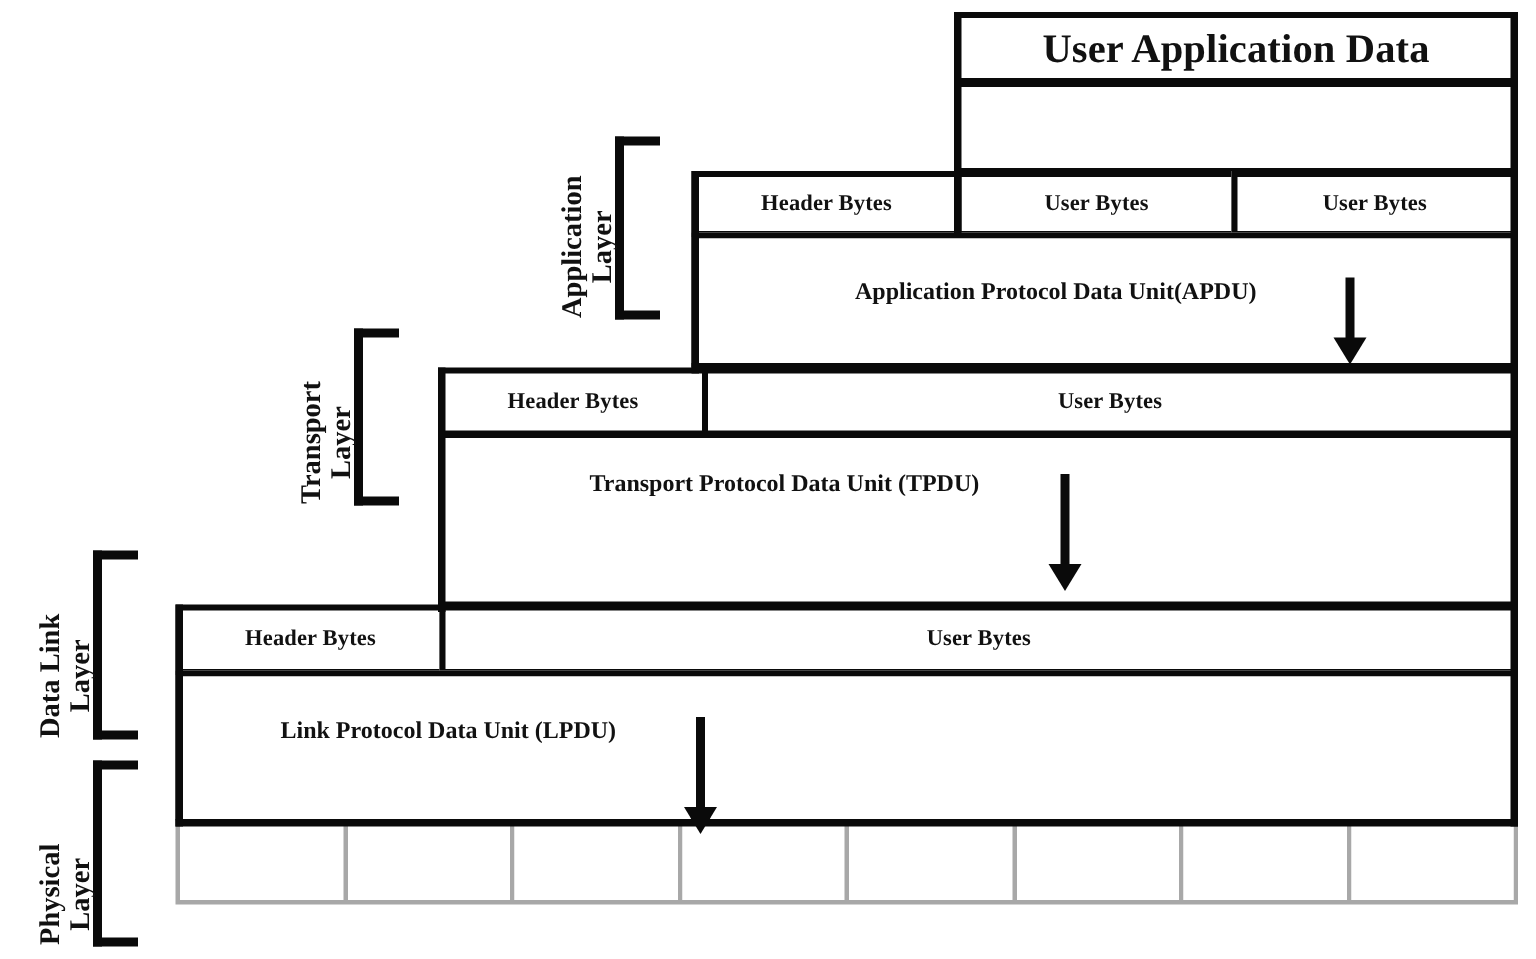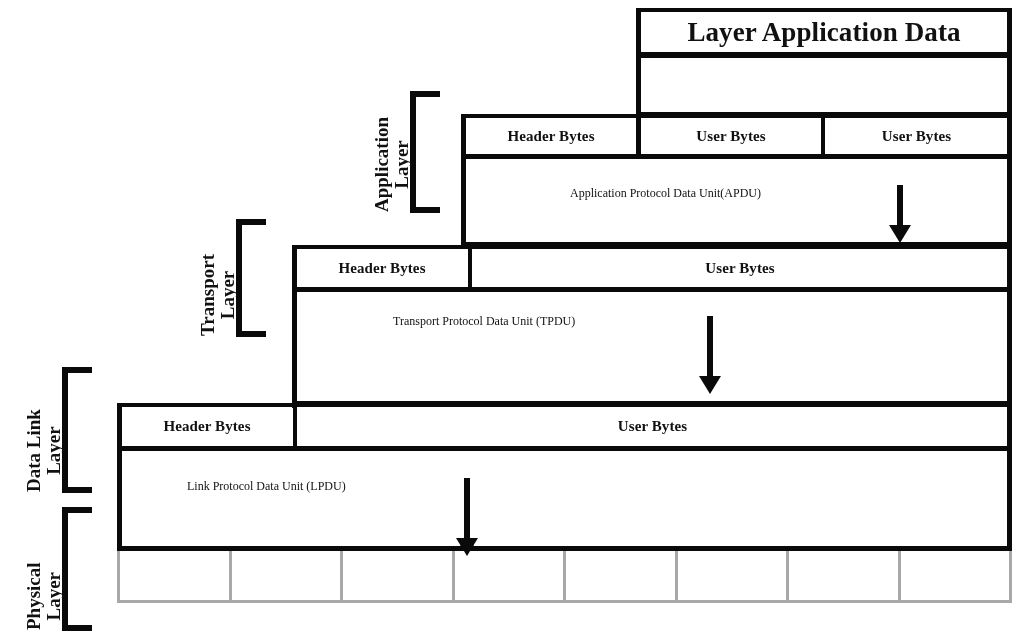--- a/index.html
+++ b/index.html
@@ -46,22 +46,22 @@
     font-size: 27px;
     font-weight: bold;
     color: #111111;
   }
   .rowlabel {
     font-size: 15px;
     font-weight: bold;
   }
   .pdu-label {
     position: absolute;
-    font-size: 12px;
-    font-weight: normal;
+    font-size: 16px;
+    font-weight: bold;
     color: #111111;
     white-space: nowrap;
   }
 
   
   .vlabel {
     position: absolute;
     font-size: 19px;
     font-weight: bold;
     color: #111111;
@@ -126,21 +126,21 @@
     position: absolute;
     background: #ffffff;
   }
 </style>
 </head>
 <body>
 
 <div id="canvas">
 
   <div class="cell" style="left:636px; top:8px; width:376px; height:48px;">
-    <span class="title-text">Layer Application Data</span>
+    <span class="title-text">User Application Data</span>
   </div>
 
   <div class="box" style="left:636px; top:54px; width:376px; height:62px;"></div>
 
   <div class="cell" style="left:461px; top:114px; width:180px; height:44px;">
     <span class="rowlabel">Header Bytes</span>
   </div>
   <div class="cell" style="left:637px; top:114px; width:188px; height:44px;">
     <span class="rowlabel">User Bytes</span>
   </div>

